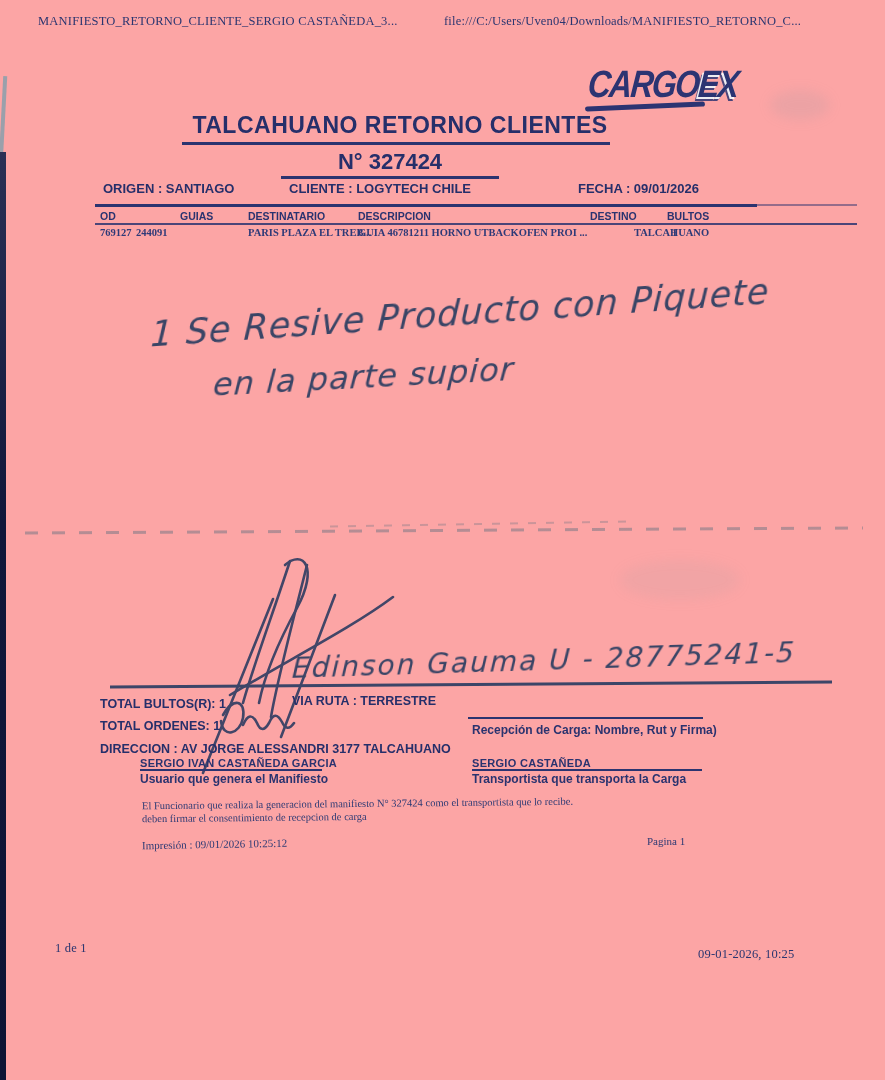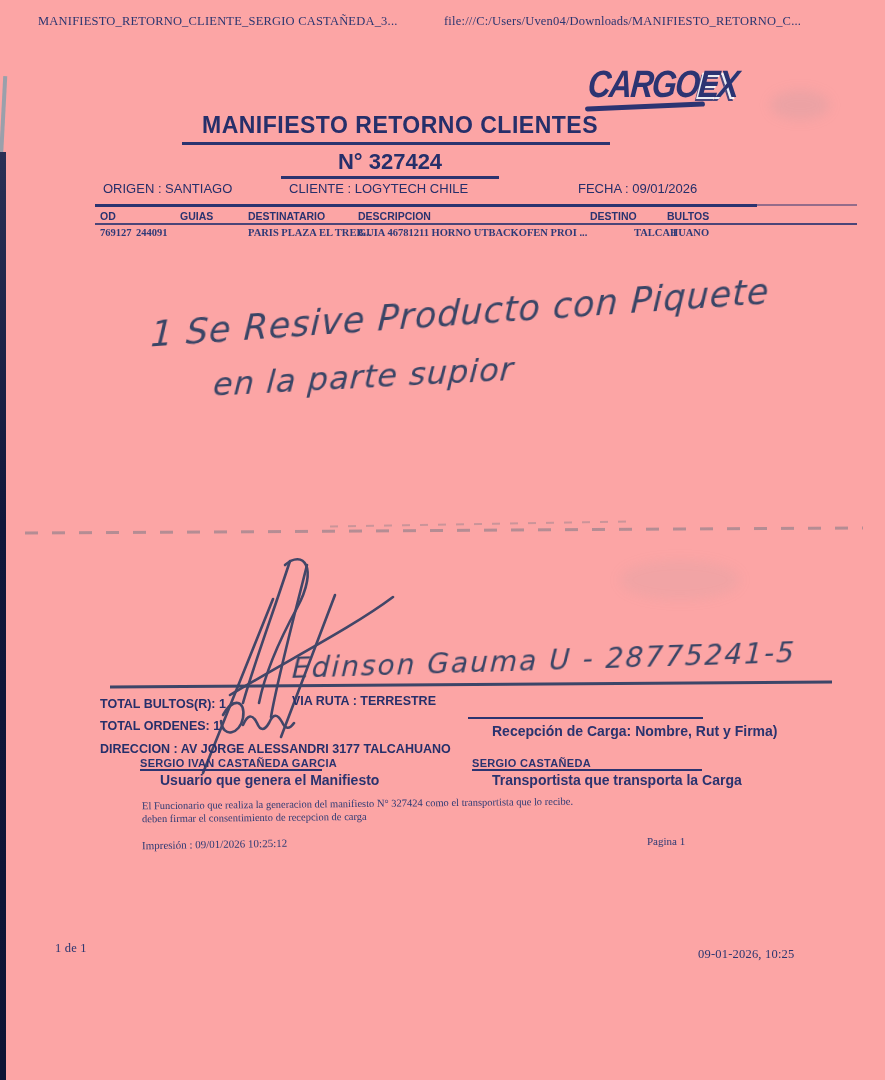--- a/index.html
+++ b/index.html
@@ -19,37 +19,37 @@
   
   .logo-text{left:590px;top:63px;font-weight:bold;font-style:italic;font-size:38px;letter-spacing:-2px;
     color:#2c3472;transform:scaleX(.84) skewX(-6deg);transform-origin:left top;}
   .logo-ex{text-shadow:-2px 2px 0 rgba(255,255,255,.9),-3.5px 3.5px 0 rgba(44,52,114,.85);}
   .logo-swoosh{left:585px;top:104px;width:120px;height:5px;background:#2c3472;border-radius:4px;transform:rotate(-2.5deg);}
   
   .doc-title{left:185px;top:112px;width:430px;text-align:center;font-size:23px;font-weight:bold;letter-spacing:.5px;color:#262f6a;}
   .rule-title{left:182px;top:142px;width:428px;height:3px;background:#2b3470;}
   .doc-number{left:282px;top:149px;width:216px;text-align:center;font-size:22px;font-weight:bold;color:#262f6a;}
   .rule-number{left:281px;top:176px;width:218px;height:3px;background:#2b3470;}
-  .info{top:181px;font-size:13px;font-weight:normal;color:#262f6a;}
+  .info{top:181px;font-size:13px;font-weight:bold;color:#262f6a;}
   
   .tline1{left:95px;top:204px;width:662px;height:2.5px;background:#2b3470;}
   .tline1b{left:757px;top:204px;width:100px;height:1.5px;background:#2b3470;opacity:.5;}
   .th{top:210px;font-size:10.5px;font-weight:bold;color:#2a336f;}
   .tline2{left:95px;top:223px;width:762px;height:1.8px;background:#2b3470;opacity:.85;}
   .td{top:227px;font-family:"Liberation Serif",serif;font-size:10.5px;font-weight:600;color:#2e3a78;}
   
   .hw{font-family:"DejaVu Sans",sans-serif;font-style:italic;color:#3a4566;filter:blur(.3px);}
   .hw1{left:150px;top:293px;font-size:35px;letter-spacing:1px;transform:rotate(-4deg) skewX(-7deg);}
   .hw2{left:213px;top:358px;font-size:32px;letter-spacing:1px;transform:rotate(-3deg) skewX(-7deg);}
   .hw-name{left:292px;top:644px;font-size:28px;letter-spacing:2px;transform:rotate(-1.8deg) skewX(-5deg);}
   .sig-line{left:110px;top:683px;width:722px;height:2.5px;background:#3c4568;transform:rotate(-.4deg);}
   
   .tot{font-size:12.5px;font-weight:bold;color:#262f6a;}
   .rec-line{left:468px;top:717px;width:235px;height:2px;background:#2b3470;}
-  .small-b{font-size:14px;font-weight:bold;color:#2a336f;margin-left:20px;}
+  .small-b{font-size:12px;font-weight:bold;color:#2a336f;}
   .name-b{font-size:11px;font-weight:bold;color:#2a336f;letter-spacing:.3px;}
   .u-line{height:1.8px;background:#2b3470;}
   
   .legal{left:142px;top:797px;font-family:"Liberation Serif",serif;font-size:10.5px;line-height:13px;
     color:#2d3a74;transform:rotate(-.6deg);white-space:nowrap;}
   .serif-sm{font-family:"Liberation Serif",serif;font-size:11px;color:#2d3a74;}
 </style>
 </head>
 <body>
 
@@ -59,21 +59,21 @@
   <div class="abs print-meta" style="left:444px;top:14px;">file:///C:/Users/Uven04/Downloads/MANIFIESTO_RETORNO_C...</div>
 
   <div class="abs edge-gray"></div>
   <div class="abs edge-dark"></div>
   <div class="abs smudge" style="left:770px;top:90px;width:60px;height:30px;background:rgba(140,146,160,.14);"></div>
   <div class="abs smudge" style="left:620px;top:560px;width:120px;height:40px;background:rgba(150,156,170,.10);"></div>
 
   <div class="abs logo-text"><span>CARGO</span><span class="logo-ex">EX</span></div>
   <div class="abs logo-swoosh"></div>
 
-  <div class="abs doc-title">MANIFIESTO RETORNO CLIENTES</div>
+  <div class="abs doc-title">TALCAHUANO RETORNO CLIENTES</div>
   <div class="abs rule-title"></div>
   <div class="abs doc-number">N° 327424</div>
   <div class="abs rule-number"></div>
 
   <div class="abs info" style="left:103px;">ORIGEN : SANTIAGO</div>
   <div class="abs info" style="left:289px;">CLIENTE : LOGYTECH CHILE</div>
   <div class="abs info" style="left:578px;">FECHA : 09/01/2026</div>
 
   <div class="abs tline1"></div>
   <div class="abs tline1b"></div>

